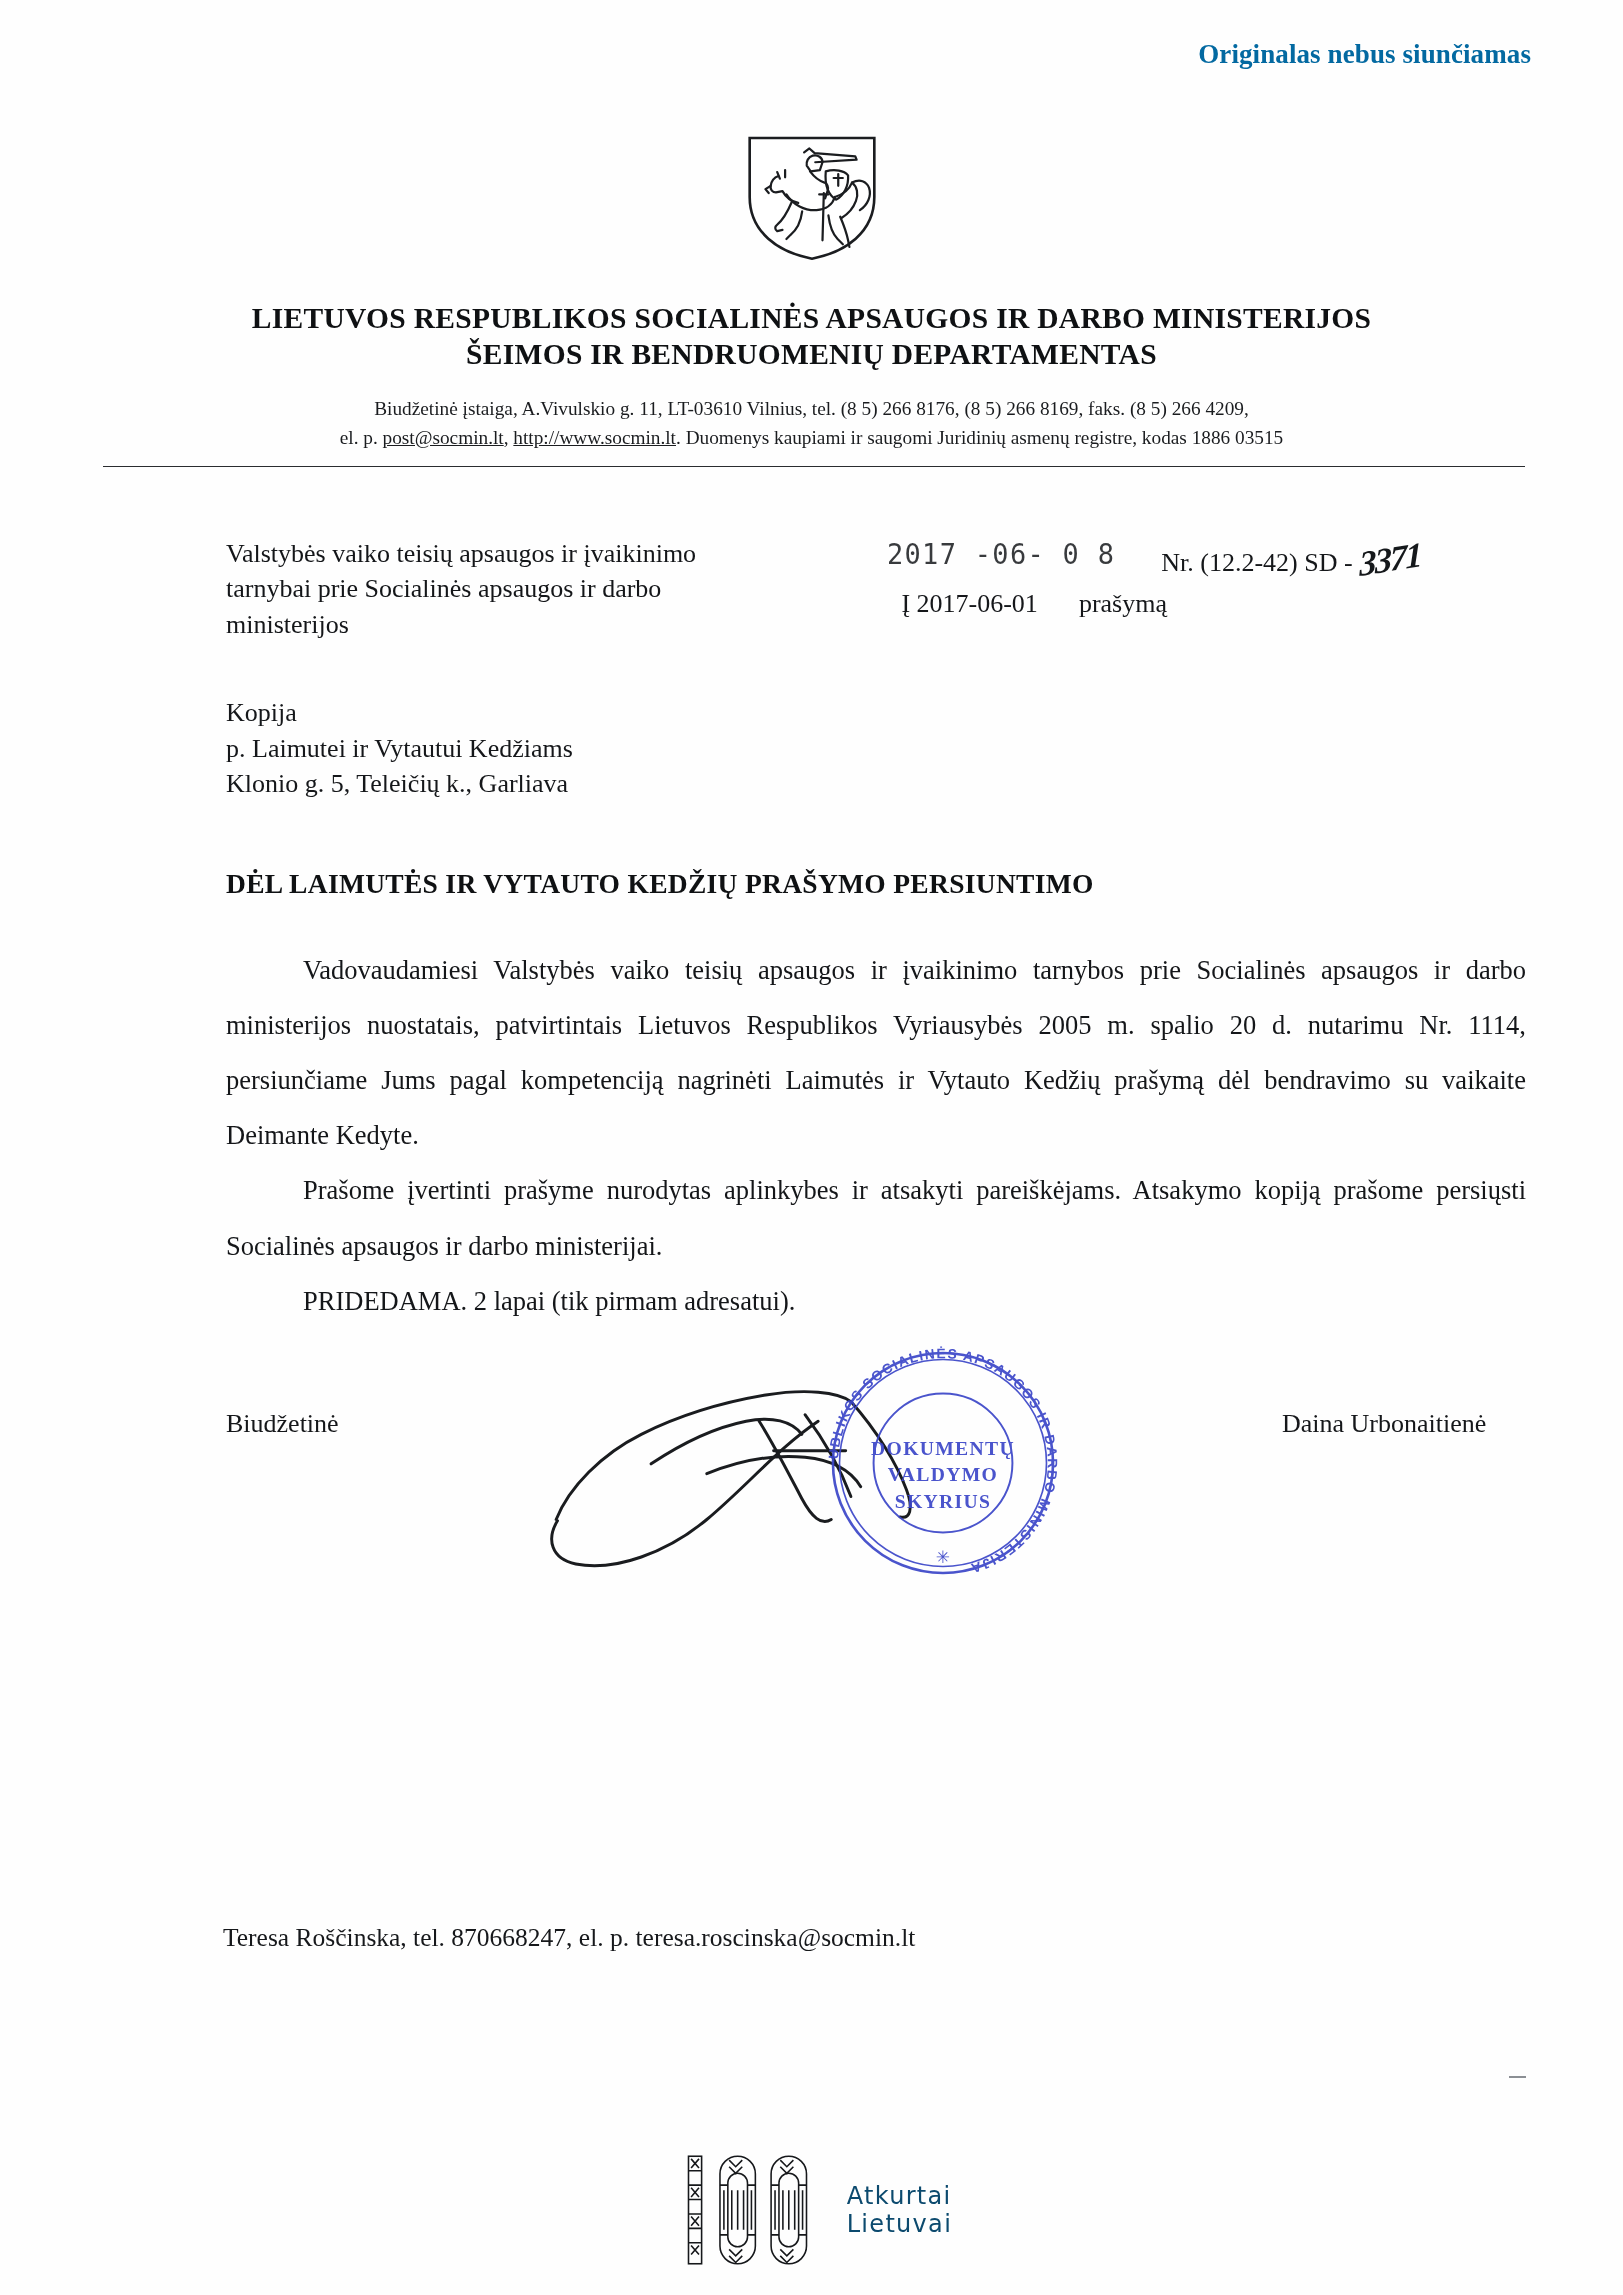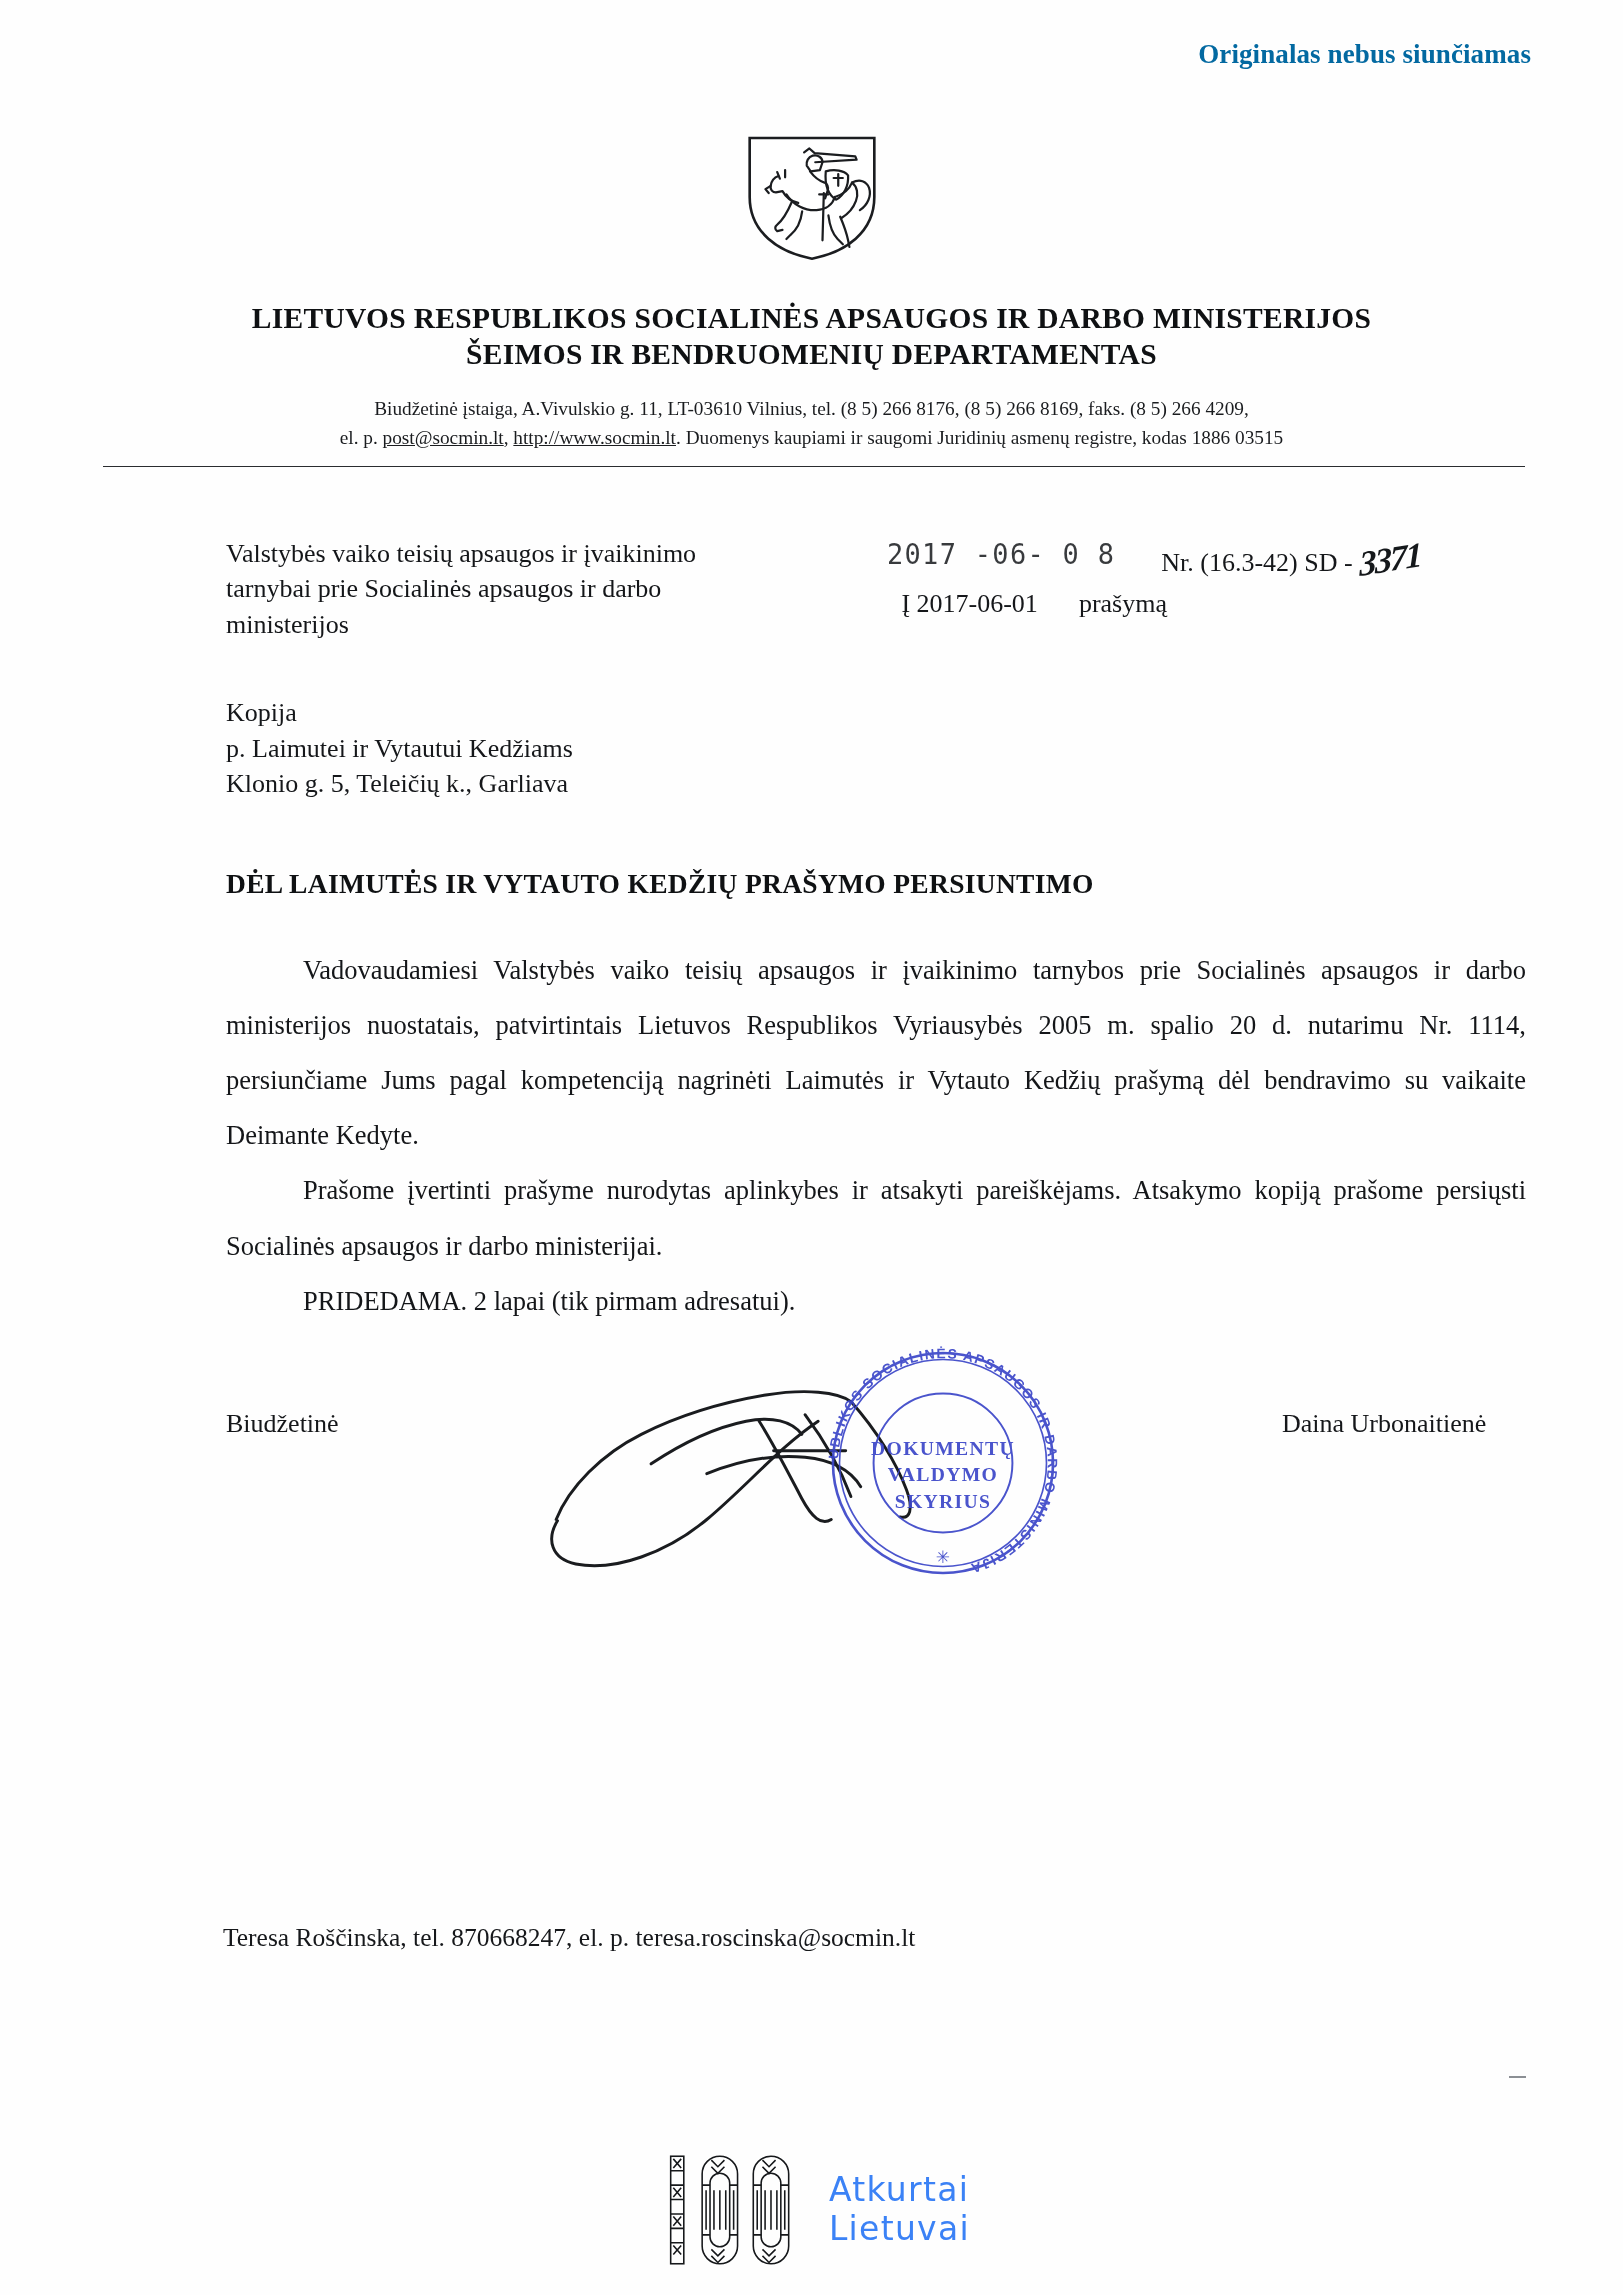--- a/index.html
+++ b/index.html
@@ -222,24 +222,24 @@
     top: 2151px;
     left: 50%;
     transform: translateX(-50%);
     display: flex;
     align-items: center;
     gap: 11.8px;
   }
   .logo100 svg { display: block; }
   .logo-words {
     font-family: "DejaVu Sans", sans-serif;
-    font-size: 33px;
+    font-size: 24px;
     line-height: 1.18;
     letter-spacing: 1.3px;
-    color: #3b82f6;
+    color: #0c4a6e;
   }
 </style>
 </head>
 <body>
 
 <div class="page">
 
   <div class="top-notice">Originalas nebus siunčiamas</div>
 
   <div class="coat-of-arms">
@@ -292,21 +292,21 @@
   <div class="addr-block">
     <div>Valstybės vaiko teisių apsaugos ir įvaikinimo</div>
     <div>tarnybai prie Socialinės apsaugos ir darbo</div>
     <div>ministerijos</div>
   </div>
 
   <div class="reg-block">
     <div class="reg-row1">
       <span class="stamp-date">2017 -06- 0 8</span>
       <span class="reg-nr">
-        <span>Nr. (16.3-42) SD -</span><span class="hand-number">3371</span>
+        <span>Nr. (12.2-42) SD -</span><span class="hand-number">3371</span>
       </span>
     </div>
     <div class="reg-row2">
       <span>Į 2017-06-01</span>
       <span>prašymą</span>
     </div>
   </div>
 
   <div class="copy-block">
     <div>Kopija</div>

